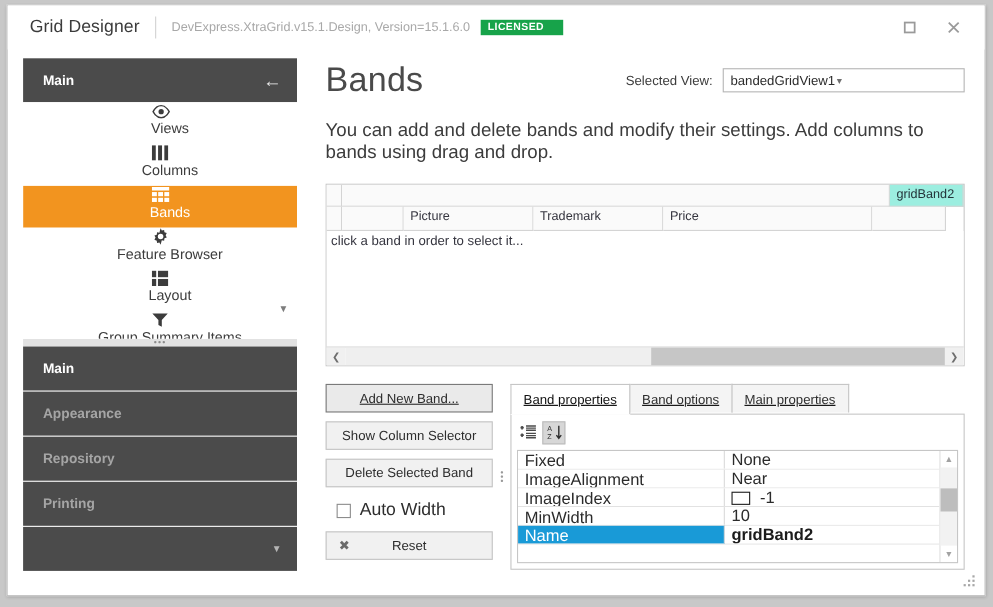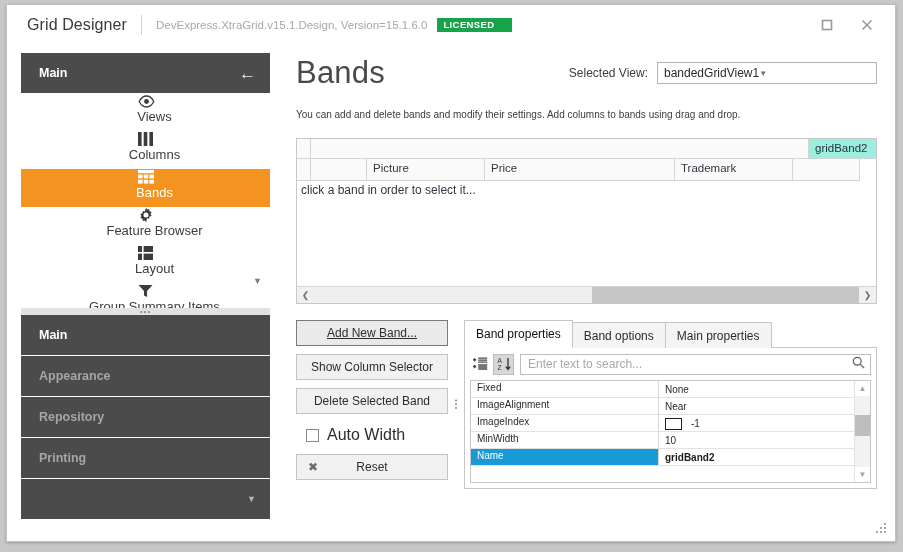--- a/index.html
+++ b/index.html
@@ -191,21 +191,21 @@
     display: flex;
     align-items: center;
     padding: 0 4px 0 6px;
     font-size: 12px;
     color: #2c2c2c;
     justify-content: flex-start;
   }
   .combo .arr { color: #6f6f6f; font-size: 8px; }
   .descr {
     margin-top: 21px;
-    font-size: 10px;
+    font-size: 17px;
     color: #3c3c3c;
   }
 
   
   .preview {
     margin-top: 18px;
     height: 166px;
     border: 1px solid #c8c8c8;
     background: #fff;
     display: flex;
@@ -303,21 +303,21 @@
     align-items: center;
     justify-content: center;
     color: #9a9a9a;
     font-size: 8px;
     line-height: .75;
     flex: none;
   }
   .vsplit span { writing-mode: vertical-rl; letter-spacing: 1px; }
 
   .props { flex: 1; min-width: 0; }
-  .tabs { display: flex; align-items: flex-end; }
+  .tabs { display: flex; align-items: flex-start; text-decoration: underline; }
   .tab {
     height: 26px;
     padding: 0 11px;
     font-size: 12px;
     color: #2d2d2d;
     display: flex;
     align-items: center;
     border: 1px solid #c6c6c6;
     border-bottom: none;
     background: #f4f4f4;
@@ -358,21 +358,21 @@
     border: 1px solid #c6c6c6;
     display: flex;
     height: 103px;
     overflow: hidden;
   }
   .grid-rows { flex: 1; min-width: 0; }
   .prow {
     display: flex;
     height: 17px;
     border-bottom: 1px solid #e2e2e2;
-    font-size: 10px;
+    font-size: 15px;
   }
   .prow .pname {
     width: 188px;
     flex: none;
     border-right: 1px solid #d8d8d8;
     padding: 1px 0 0 6px;
     color: #2b2b2b;
     background: #fff;
     white-space: nowrap;
     overflow: hidden;
@@ -571,22 +571,22 @@
       <div class="preview">
         <div class="band-row">
           <div class="cell idx"></div>
           <div class="cell" style="width:498px"></div>
           <div class="cell bandsel" style="width:67px">gridBand2</div>
         </div>
         <div class="col-row">
           <div class="cell idx"></div>
           <div class="cell" style="width:56px"></div>
           <div class="cell" style="width:118px">Picture</div>
+          <div class="cell" style="width:118px">Trademark</div>
           <div class="cell" style="width:190px">Price</div>
-          <div class="cell" style="width:118px">Trademark</div>
           <div class="cell" style="width:67px"></div>
         </div>
         <div class="preview-note">click a band in order to select it...</div>
         <div class="hscroll">
           <div class="hs-btn">❮</div>
           <div class="hs-track">
               <div class="hs-thumb"></div>
             </div>
           <div class="hs-btn">❯</div>
         </div>
@@ -639,29 +639,20 @@
                   <path d="M5.2 1.2h9M5.2 3.2h9M5.2 5.2h9M5.2 8h9M5.2 10h9M5.2 12h9" stroke="#4a4a4a" stroke-width="1.3"></path>
                 </svg>
               </div>
               <div class="sbtn pressed">
                 <svg width="14" height="14" viewBox="0 0 14 14">
                   <text x="0.5" y="6" font-size="6.5" font-family="Liberation Sans, sans-serif" fill="#303030">A</text>
                   <text x="0.5" y="13" font-size="6.5" font-family="Liberation Sans, sans-serif" fill="#303030">Z</text>
                   <path d="M11 1v11M8.8 9.6L11 12.4l2.2-2.8" stroke="#303030" stroke-width="1.3" fill="none"></path>
                 </svg>
               </div>
-              <div class="search-box">
-                <span class="ph">Enter text to search...</span>
-                <span class="mag">
-                  <svg width="13" height="13" viewBox="0 0 13 13">
-                      <circle cx="5.2" cy="5.2" r="3.9" fill="none" stroke="#5e5e5e" stroke-width="1.2"></circle>
-                      <path d="M8.2 8.2L12.2 12.2" stroke="#5e5e5e" stroke-width="1.2"></path>
-                    </svg>
-                </span>
-              </div>
             </div>
 
             <div class="grid-wrap">
               <div class="grid-rows">
 
                 <div class="prow">
                   <div class="pname">Fixed</div>
                   <div class="pval">None</div>
                 </div>
 

